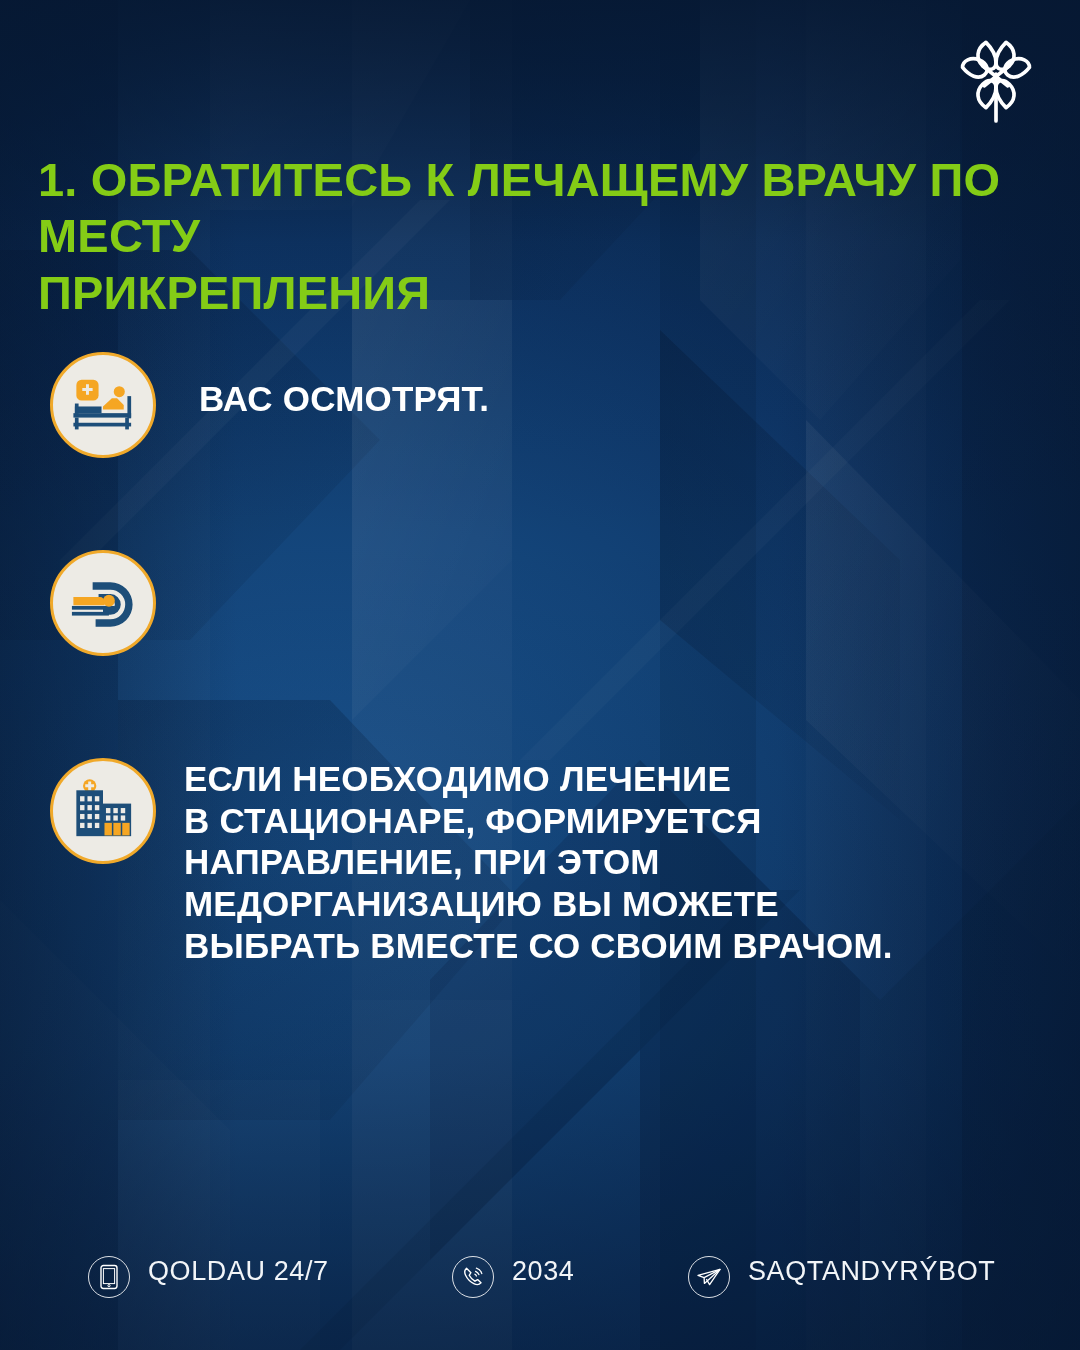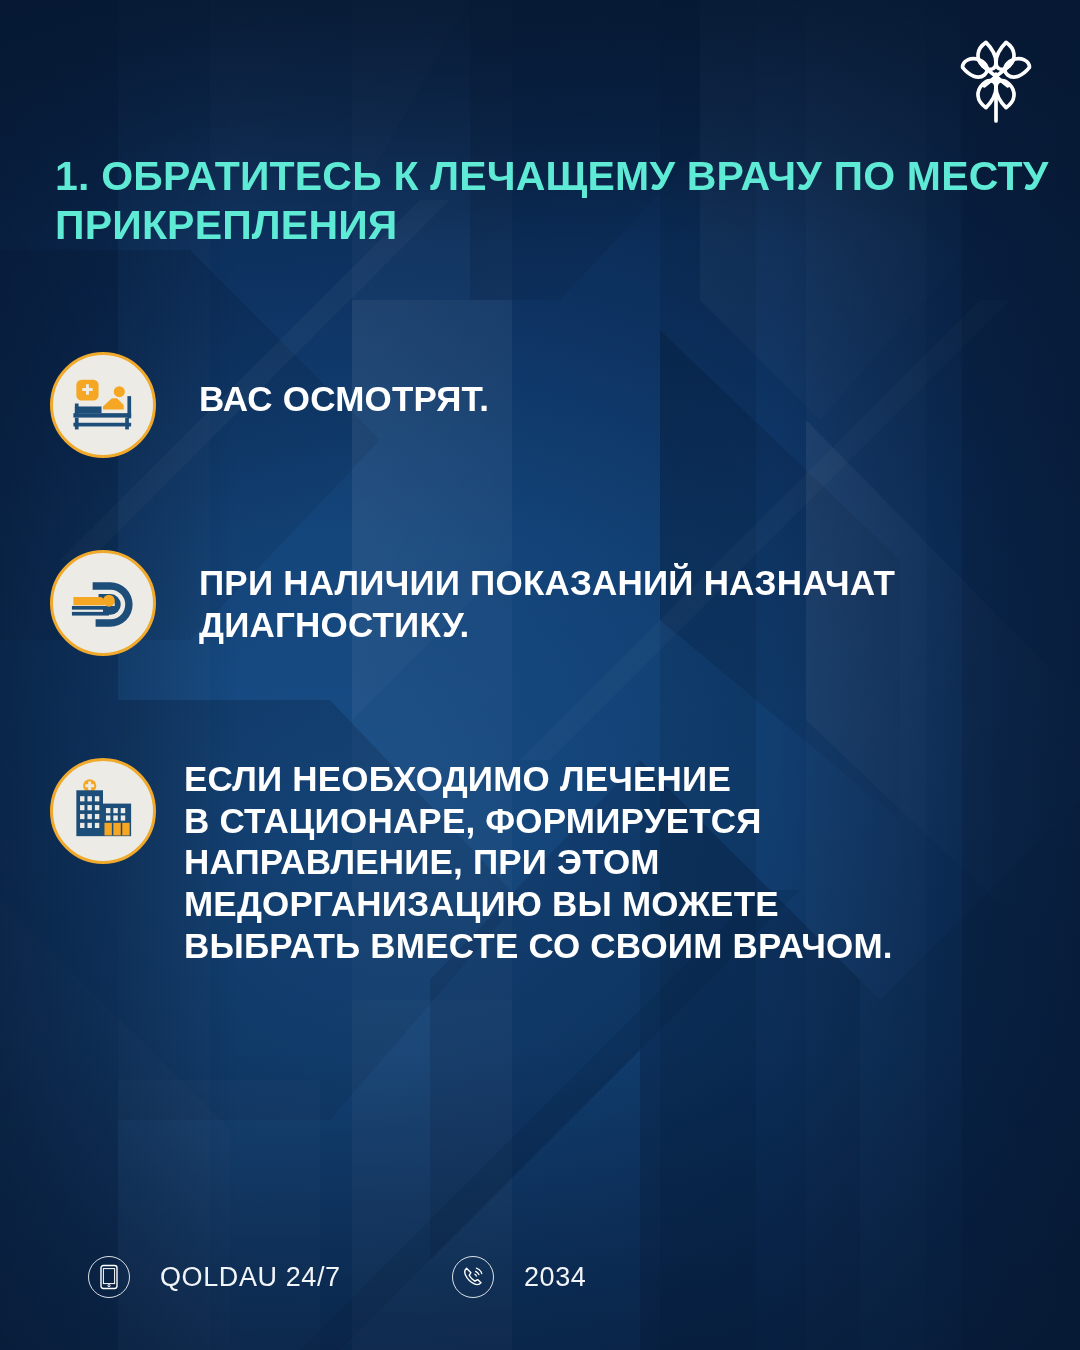--- a/index.html
+++ b/index.html
@@ -47,25 +47,25 @@
     top: 34px;
     right: 42px;
     width: 84px;
     height: 92px;
   }
   .logo svg { display:block; width:100%; height:100%; }
 
   
   .title {
     position: absolute;
-    left: 55px;
+    left: 38px;
     top: 152px;
     width: 1000px;
-    color: #5eead4;
-    font-size: 41px;
+    color: #84cc16;
+    font-size: 47px;
     line-height: 1.20;
     font-weight: 700;
     letter-spacing: 0.2px;
     text-transform: uppercase;
     font-stretch: condensed;
     white-space: pre-line;
   }
 
   
   .steps {
@@ -121,22 +121,22 @@
     left: 0;
     bottom: 46px;
     width: 1080px;
     height: 54px;
     display: flex;
     align-items: center;
   }
   .fitem {
     position: absolute;
     display: flex;
-    align-items: center;
-    gap: 30px;
+    align-items: flex-start;
+    gap: 18px;
   }
   .fi-1 { left: 88px; }
   .fi-2 { left: 452px; }
   .fi-3 { left: 688px; }
 
   .fcircle {
     width: 42px;
     height: 42px;
     border-radius: 50%;
     border: 1.6px solid rgba(255,255,255,0.85);
@@ -265,22 +265,20 @@
           <rect x="8" y="54" width="58" height="5" fill="#1D4E79"></rect>
           <rect x="8" y="62" width="50" height="5" fill="#1D4E79"></rect>
 
           <path d="M10 42 H46 A6 6 0 0 1 52 48 V53 H10 Z" fill="#F5A623"></path>
 
           <circle cx="58" cy="47" r="8" fill="#F5A623"></circle>
 
           <path d="M34 70 H70 V82 H34 Z" fill="none"></path>
         </svg>
       </div>
-      <div class="step-text st2">ПРИ НАЛИЧИИ ПОКАЗАНИЙ НАЗНАЧАТ
-ДИАГНОСТИКУ.</div>
     </div>
 
     <div class="step step-3">
       <div class="badge">
         <svg viewBox="0 0 100 100" xmlns="http://www.w3.org/2000/svg">
 
           <circle cx="32" cy="16" r="9" fill="#F5A623"></circle>
           <path d="M30 10 h4 v4 h4 v4 h-4 v4 h-4 v-4 h-4 v-4 h4 z" fill="#EDEBE5"></path>
 
           <rect x="14" y="22" width="36" height="62" fill="#1D4E79"></rect>
@@ -345,16 +343,25 @@
         <svg width="24" height="24" viewBox="0 0 24 24" xmlns="http://www.w3.org/2000/svg">
           <path d="M5.5 3.2 C3.6 5 3.2 7.4 4.6 10.3 C6.4 14.2 9.6 17.2 13.3 18.9 C16 20.1 18.4 19.6 20 17.8 L16.6 14.6 L13.9 16.2 C11.8 15 9.4 12.6 8.2 10.3 L9.9 7.7 Z" fill="none" stroke="#ffffff" stroke-width="1.4" stroke-linejoin="round"></path>
           <path d="M15.4 3.2 C17.9 3.9 20 6 20.8 8.6" fill="none" stroke="#ffffff" stroke-width="1.3" stroke-linecap="round"></path>
           <path d="M14.6 6.3 C16.1 6.9 17.3 8.1 17.9 9.6" fill="none" stroke="#ffffff" stroke-width="1.3" stroke-linecap="round"></path>
           <path d="M13.9 9.3 C14.6 9.7 15.1 10.3 15.4 11" fill="none" stroke="#ffffff" stroke-width="1.3" stroke-linecap="round"></path>
         </svg>
       </span>
       <span class="flabel">2034</span>
     </div>
 
+    <div class="fitem fi-3">
+      <span class="fcircle">
+        <svg width="26" height="22" viewBox="0 0 26 22" xmlns="http://www.w3.org/2000/svg">
+          <path d="M2 9.3 L24 3.4 L8.4 17.4 L8.1 11.6 Z" fill="none" stroke="#ffffff" stroke-width="1.3" stroke-linejoin="round"></path>
+          <path d="M8.1 11.6 L24 3.4 L13.6 18.6 L10.4 13.2" fill="none" stroke="#ffffff" stroke-width="1.3" stroke-linejoin="round"></path>
+        </svg>
+      </span>
+      <span class="flabel">SAQTANDYRÝBOT</span>
+    </div>
 
   </div>
 
 </div>
 
 </body></html>

